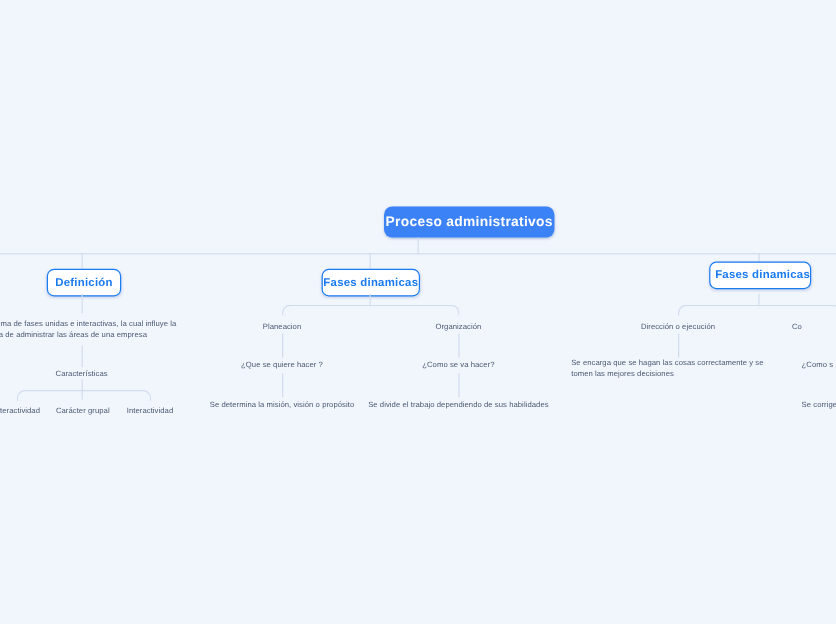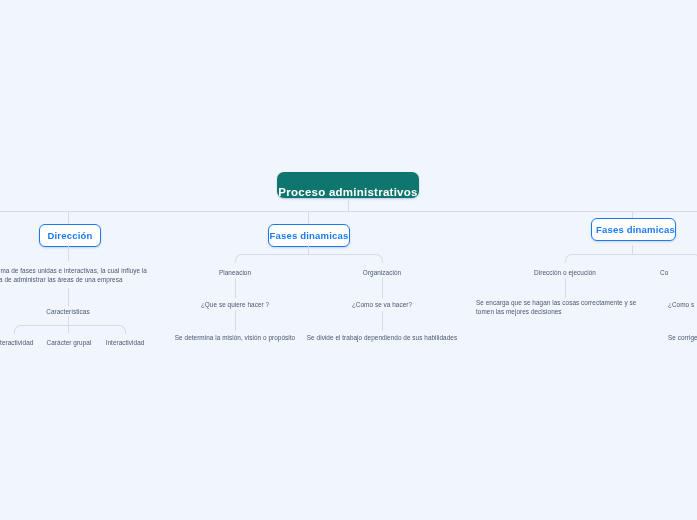--- a/index.html
+++ b/index.html
@@ -41,31 +41,32 @@
     border-top-left-radius: 7px;
   }
   .elbow-right {
     border-right-width: 1px;
     border-top-width: 1px;
     border-top-right-radius: 7px;
   }
   
   .node-root {
     position: absolute;
-    background: #0f766e;
+    background: #3b82f6;
     color: #ffffff;
     border-radius: 7px;
     font-size: 11.5px;
     font-weight: bold;
     letter-spacing: 0.25px;
     display: flex;
-    align-items: flex-end;
+    align-items: center;
     justify-content: center;
     box-shadow: 0 1px 2px rgba(30,80,160,0.28);
     white-space: nowrap;
+    margin-left: 43px;
   }
   .node-branch {
     position: absolute;
     background: #ffffff;
     color: #1a7af0;
     border: 1.6px solid #1a7af0;
     border-radius: 6px;
     font-size: 9.5px;
     font-weight: bold;
     letter-spacing: 0.2px;
@@ -100,21 +101,21 @@
 
   <div class="conn conn-v" style="left:348px; top:198px; height:13px;"></div>
 
   <div class="conn conn-h" style="left:-10px; top:211px; width:717px;"></div>
 
   <div class="conn conn-v" style="left:68px; top:211px; height:13px;"></div>
   <div class="conn conn-v" style="left:308px; top:211px; height:13px;"></div>
   <div class="conn conn-v" style="left:632px; top:211px; height:13px;"></div>
 
   <div class="node-branch" style="left:39px; top:224px; width:60px; height:21px;">
-    <span>Dirección</span>
+    <span>Definición</span>
   </div>
 
   <div class="conn conn-v" style="left:68px; top:245px; height:16px;"></div>
 
   <div class="node-text wrap" style="left:-14px; top:266px; width:165px;">Sistema de fases unidas e interactivas, la cual influye la forma de administrar las áreas de una empresa</div>
 
   <div class="conn conn-v" style="left:68px; top:288px; height:18px;"></div>
 
   <div class="node-text" style="left:18px; top:307px; width:100px;">Características</div>
 

